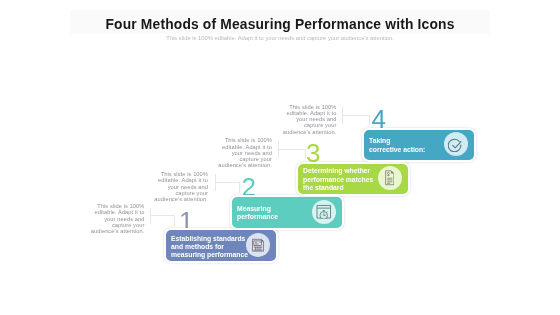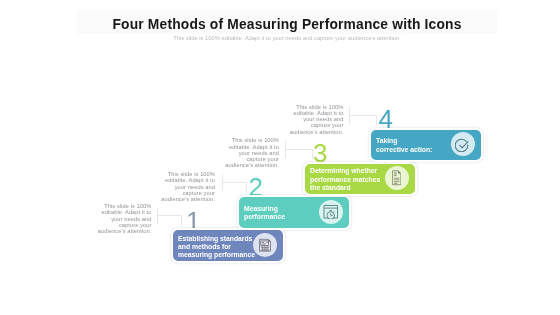--- a/index.html
+++ b/index.html
@@ -1,17 +1,17 @@
 <!DOCTYPE html>
 <html><head>
 <meta charset="utf-8">
 <style>
   html,body{margin:0;padding:0;}
   body{width:560px;height:315px;background:#fff;font-family:"Liberation Sans",sans-serif;overflow:hidden;}
-  .slide{position:relative;width:443px;height:315px;background:#fff;margin-left:7px;}
+  .slide{position:relative;width:443px;height:315px;background:#fff;}
   .title-band{position:absolute;left:70px;top:10px;width:420px;height:24px;background:#fafafa;}
   .title{position:absolute;left:70px;top:17.2px;width:420px;text-align:center;font-size:13.8px;font-weight:bold;color:#18181a;letter-spacing:0.18px;}
   .subtitle{position:absolute;left:70px;top:34.5px;width:420px;text-align:center;font-size:5.8px;color:#b9b9bd;}
   .step{position:absolute;}
   .box{position:absolute;border-radius:7px;border:2.5px solid #fff;box-sizing:border-box;box-shadow:0 0 2.2px rgba(90,110,150,0.30);}
   .boxtext{position:absolute;color:#fff;font-weight:bold;font-size:6.8px;line-height:8.15px;letter-spacing:-0.02px;display:flex;flex-direction:column;justify-content:center;}
   .boxtext .ln{display:block;white-space:nowrap;}
   .ico{position:absolute;border-radius:50%;background:rgba(255,255,255,0.76);display:flex;align-items:center;justify-content:center;}
   .num{position:absolute;font-size:26px;color:#8b97ab;font-weight:normal;font-family:"Liberation Sans",sans-serif;}
   .callout{position:absolute;text-align:right;font-size:5.7px;line-height:6.25px;color:#929298;letter-spacing:0.08px;}

